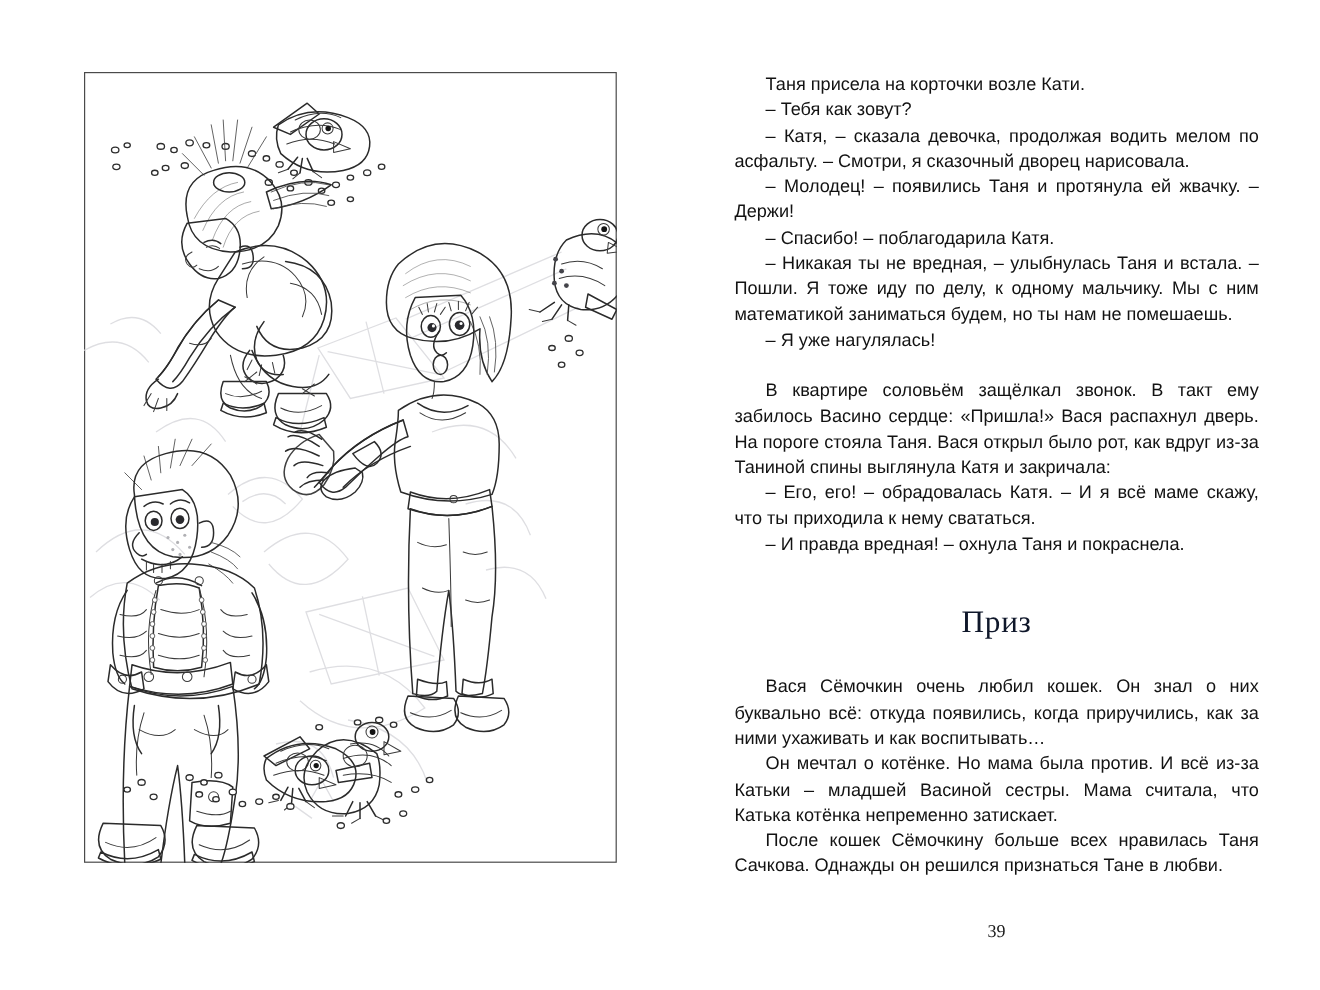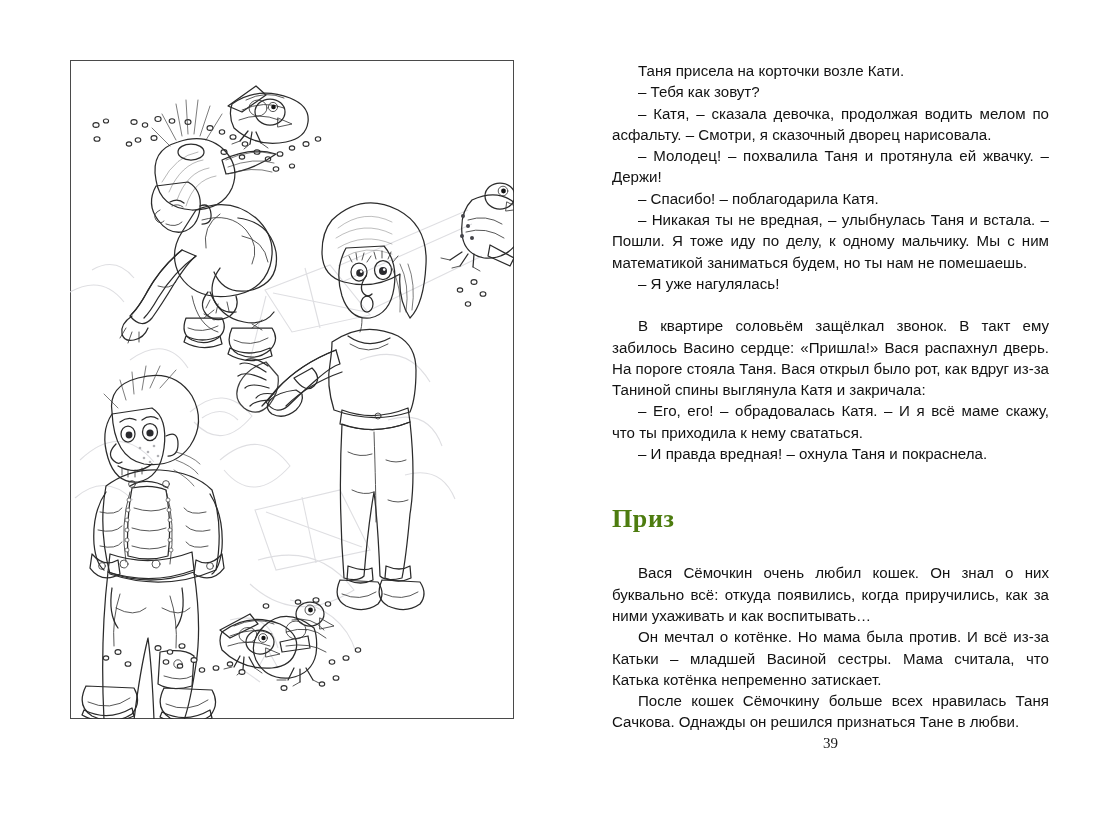--- a/index.html
+++ b/index.html
@@ -61,33 +61,34 @@
     letter-spacing: 0px;
     word-spacing: 0px;
     -webkit-font-smoothing: antialiased;
   }
   .para.gap-before { margin-top: 21px; }
   .dialog { text-indent: 26px; }
 
   .section-heading {
     margin: 0;
     font-family: "Liberation Serif", "DejaVu Serif", serif;
-    font-weight: bold;
+    font-weight: normal;
     font-size: 26px;
     line-height: 30px;
-    color: #4d7c0f;
+    text-align: center;
+    color: #0f172a;
     letter-spacing: 0.6px;
   }
   .heading-spacer-top { height: 40px; }
   .heading-spacer-bottom { height: 28px; }
 
   .page-number {
     position: absolute;
     left: 612px;
-    top: 735px;
+    top: 769px;
     width: 437px;
     text-align: center;
     font-family: "Liberation Serif", "DejaVu Serif", serif;
     font-size: 15px;
     color: #1a1a1a;
   }
 
   
   .sketch-faint { stroke: #d9d9dd; fill: none; stroke-width: 1.1; }
   .ink { stroke: #2b2b2b; fill: none; stroke-width: 1.25; stroke-linecap: round; stroke-linejoin: round; }
@@ -488,21 +489,21 @@
         <ellipse cx="246" cy="540" rx="3" ry="2.3"></ellipse>
         <ellipse cx="258" cy="544" rx="2.7" ry="2.2"></ellipse>
       </g>
     </svg>
   </div>
 
   <div class="text-column">
     <p class="para">Таня присела на корточки возле Кати.</p>
     <p class="para dialog">– Тебя как зовут?</p>
     <p class="para dialog">– Катя, – сказала девочка, продолжая водить мелом по асфальту. – Смотри, я сказочный дворец нарисовала.</p>
-    <p class="para dialog">– Молодец! – похвалила Таня и протянула ей жвачку. – Держи!</p>
+    <p class="para dialog">– Молодец! – появились Таня и протянула ей жвачку. – Держи!</p>
     <p class="para dialog">– Спасибо! – поблагодарила Катя.</p>
     <p class="para dialog">– Никакая ты не вредная, – улыбнулась Таня и встала. – Пошли. Я тоже иду по делу, к одному мальчику. Мы с ним математикой заниматься будем, но ты нам не помешаешь.</p>
 
     <p class="para dialog">– Я уже нагулялась!</p>
     <p class="para gap-before">В квартире соловьём защёлкал звонок. В такт ему забилось Васино сердце: «Пришла!» Вася распахнул дверь. На пороге стояла Таня. Вася открыл было рот, как вдруг из-за Таниной спины выглянула Катя и закричала:</p>
     <p class="para dialog">– Его, его! – обрадовалась Катя. – И я всё маме скажу, что ты приходила к нему свататься.</p>
     <p class="para dialog">– И правда вредная! – охнула Таня и покраснела.</p>
 
     <div class="heading-spacer-top"></div>
     <h2 class="section-heading">Приз</h2>

